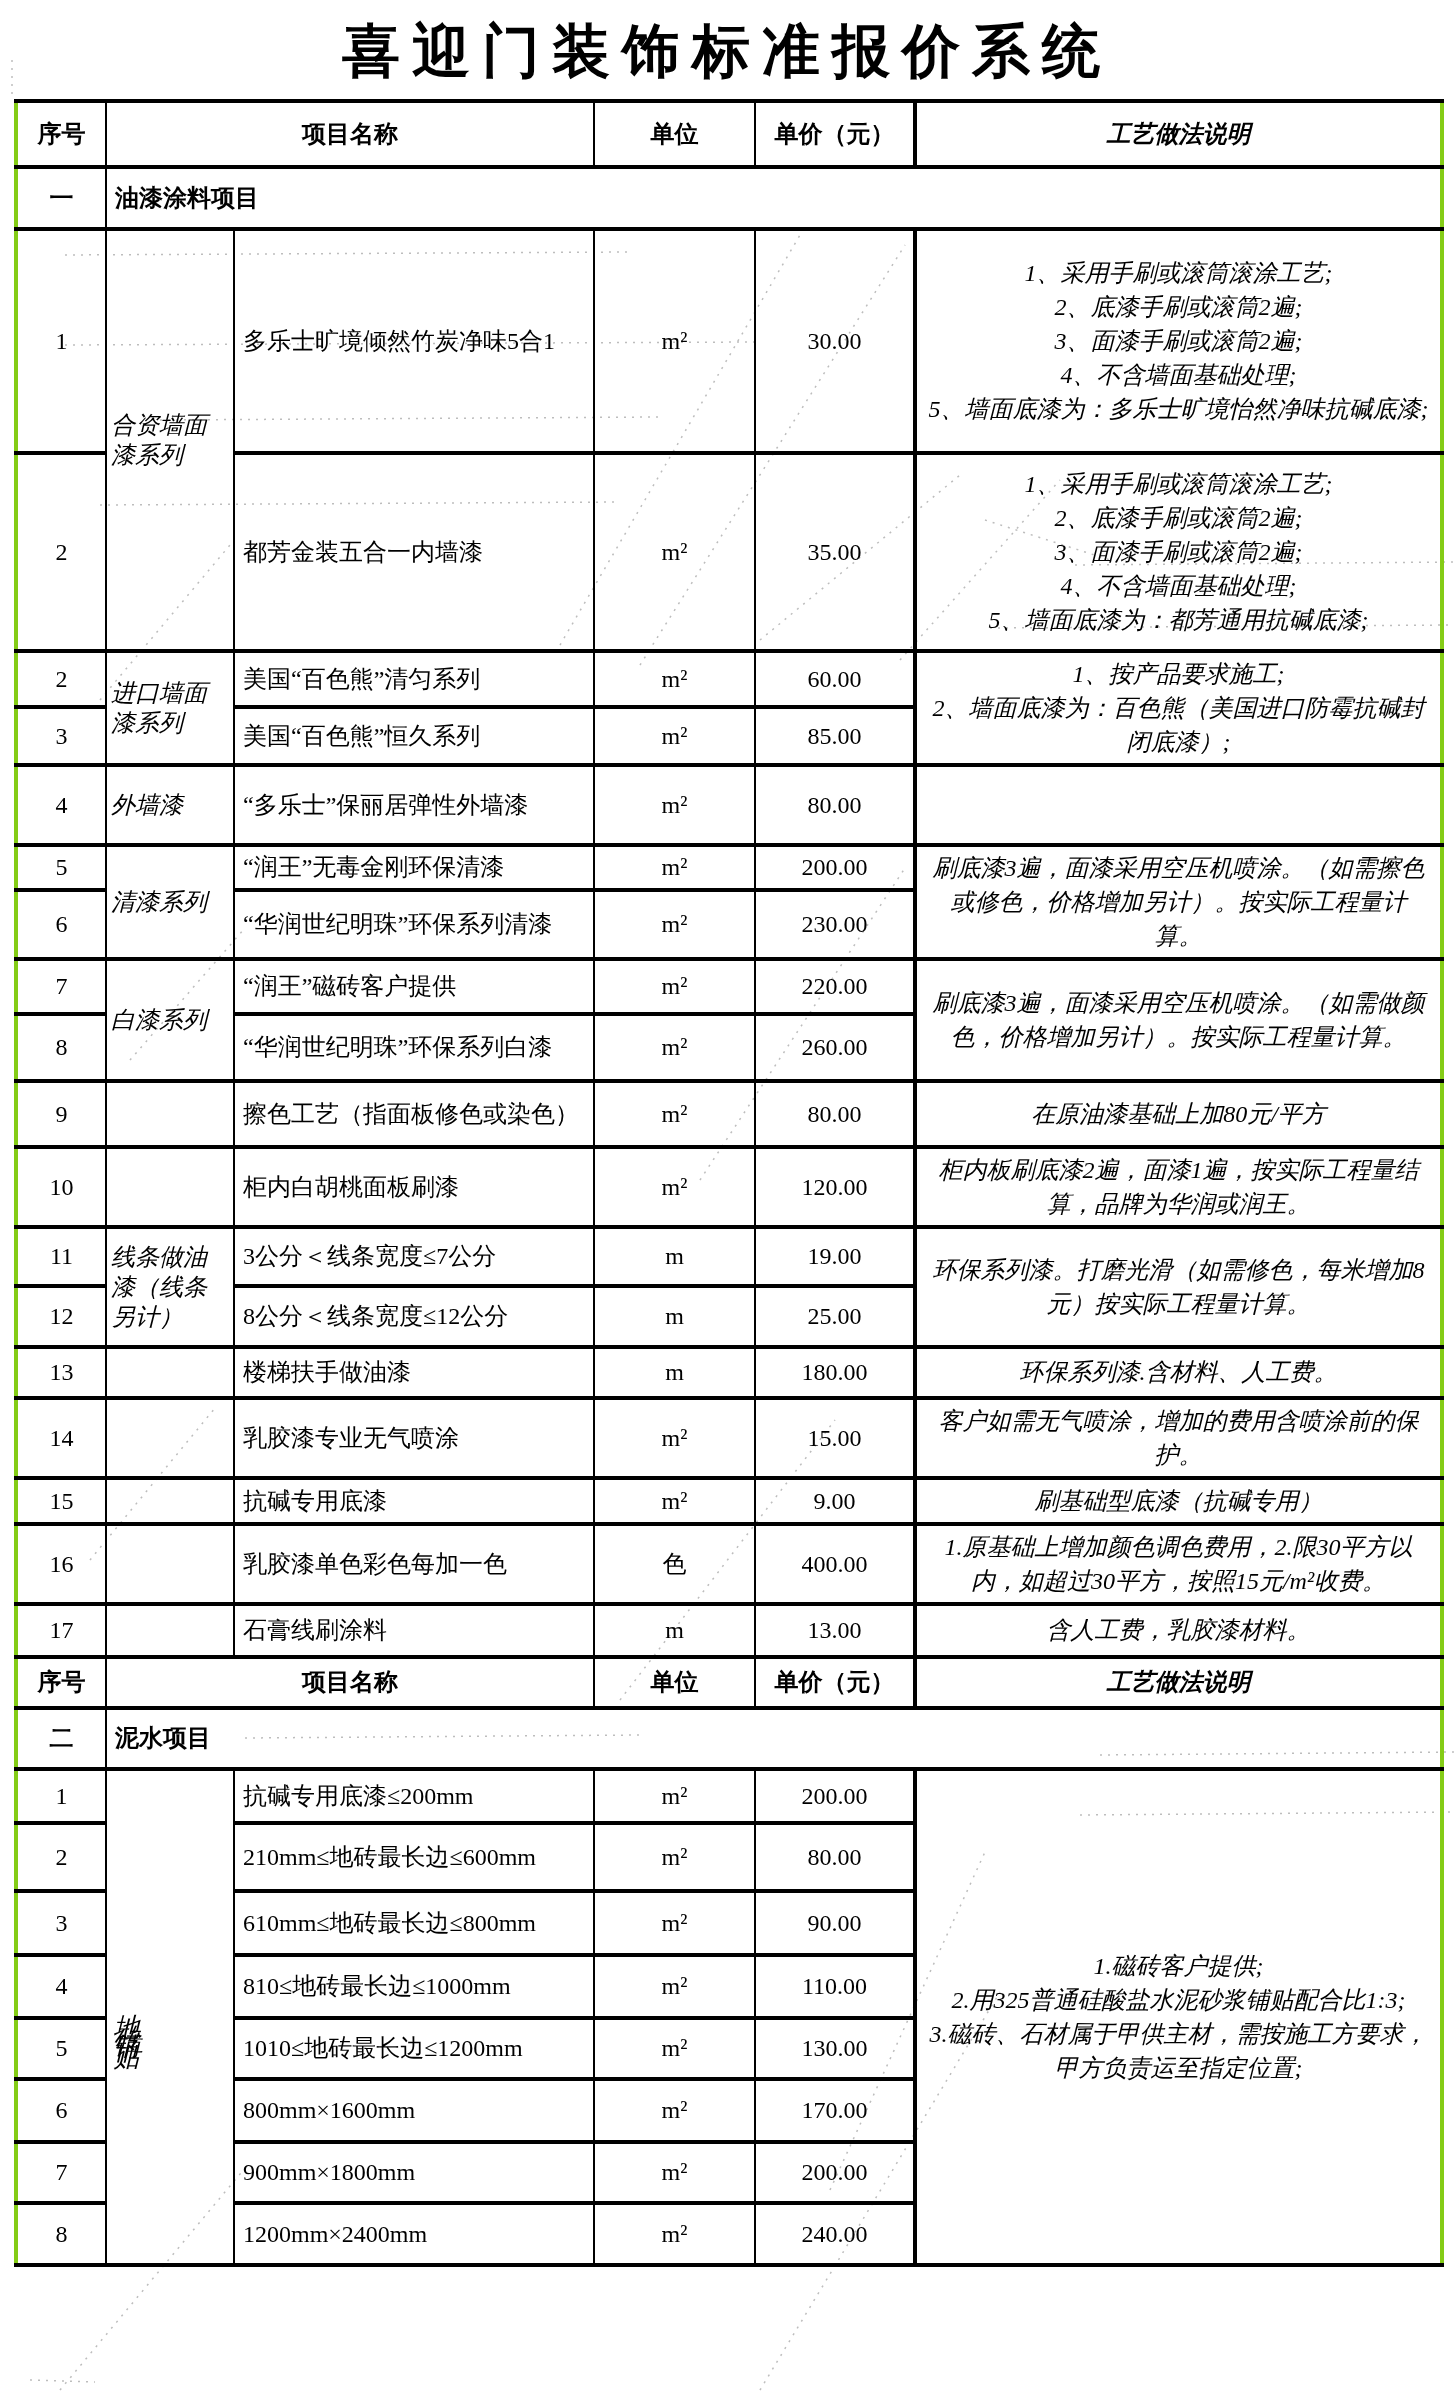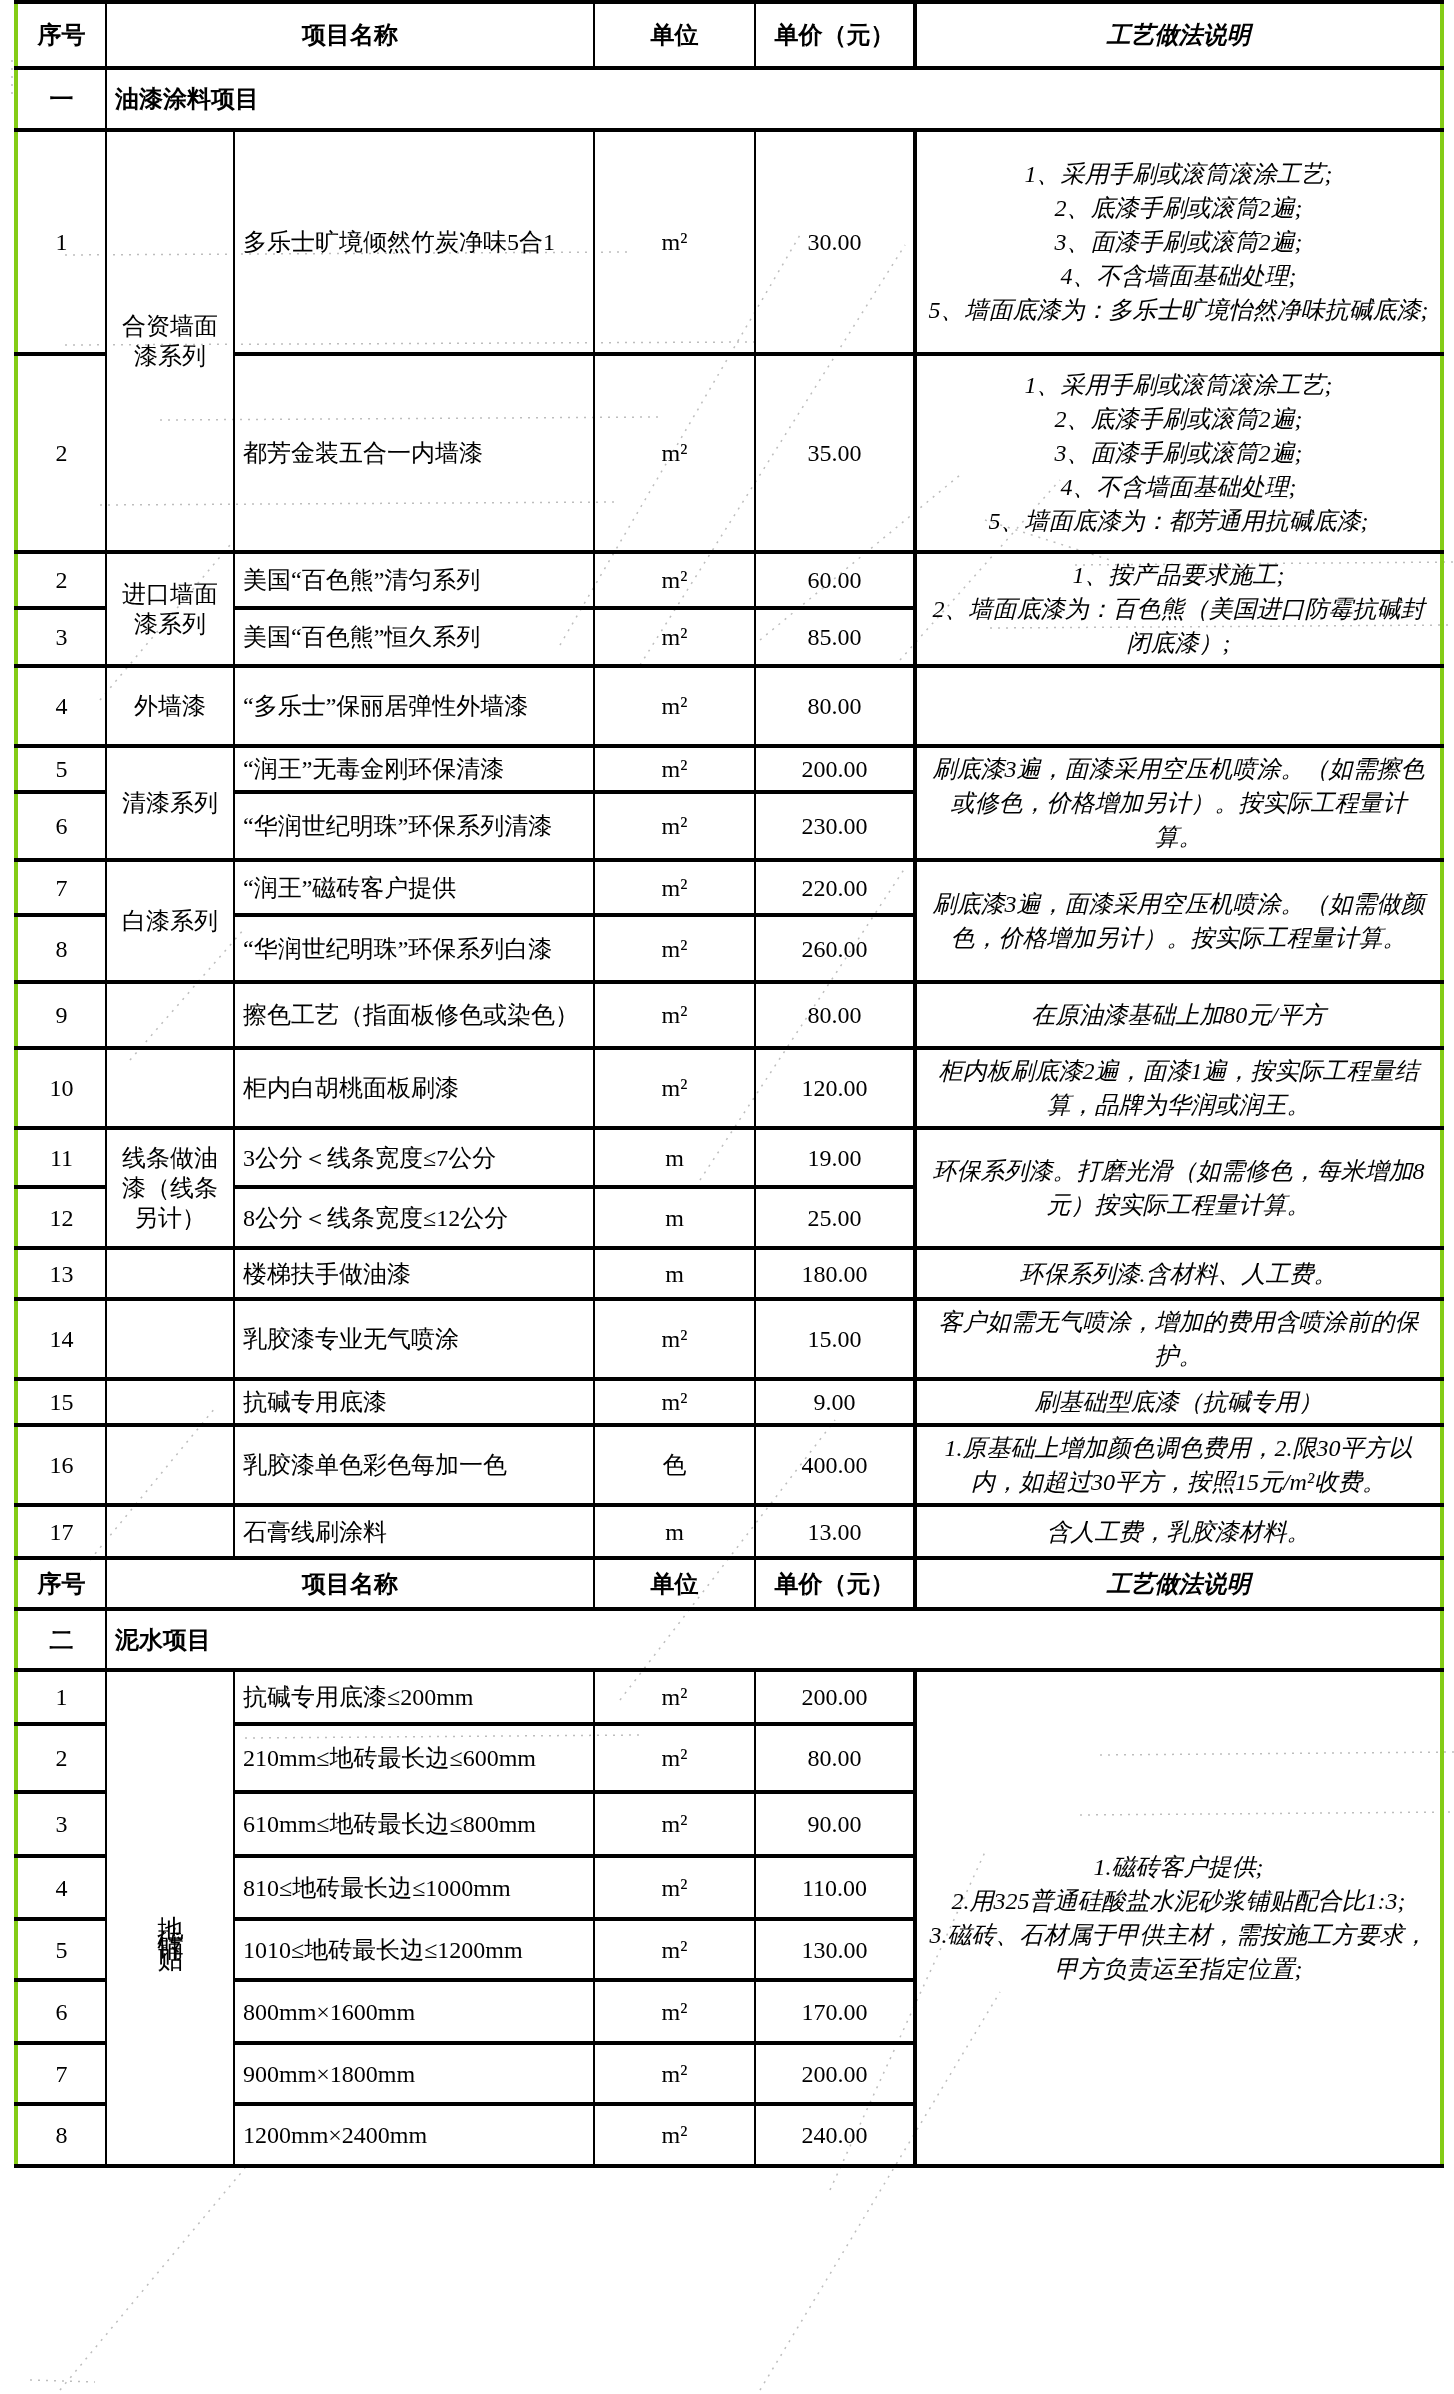--- a/index.html
+++ b/index.html
@@ -12,21 +12,21 @@
               width:1426px;margin-left:14px;border:4px solid #84cc16;background:transparent;}
   td{border:2px solid #000;border-top-width:4px;border-bottom-width:4px;
      vertical-align:middle;font-size:24px;line-height:32px;padding:2px 6px;
      overflow:hidden;}
   td.c{text-align:center;}
   td.l{text-align:left;}
   td.hdr{font-weight:bold;}
   td.desc{text-align:center;white-space:pre-line;line-height:34px;padding:4px 10px;
           border-left-width:4px;font-style:italic;}
   td.name{padding:2px 8px 2px 8px;}
-  td.cat{text-align:center;line-height:30px;padding:2px 4px;}
+  td.cat{text-align:left;line-height:30px;padding:2px 4px;font-style:italic;}
   td.seclabel{font-weight:bold;padding-left:8px;}
   .vtext{writing-mode:vertical-rl;text-orientation:upright;letter-spacing:10px;
          font-size:26px;display:inline-block;}
 </style>
 </head>
 <body>
 
 <div class="page">
 
   <svg class="artifacts" width="1454" height="2394" viewBox="0 0 1454 2394">
@@ -51,20 +51,21 @@
       <line x1="245" y1="1738" x2="640" y2="1735"></line>
       <line x1="1100" y1="1755" x2="1454" y2="1752"></line>
       <line x1="1080" y1="1815" x2="1454" y2="1812"></line>
       <line x1="830" y1="2190" x2="985" y2="1852"></line>
       <line x1="760" y1="2390" x2="1000" y2="1992"></line>
       <line x1="60" y1="2390" x2="245" y2="2168"></line>
       <line x1="30" y1="2380" x2="95" y2="2382"></line>
     </g>
   </svg>
 
+  <h1 class="title">喜迎门装饰标准报价系统</h1>
 
   <table class="quote">
     <colgroup>
       <col style="width:90px">
         <col style="width:128px">
         <col style="width:360px">
       <col style="width:161px">
         <col style="width:160px">
         <col style="width:527px">
     </colgroup>

